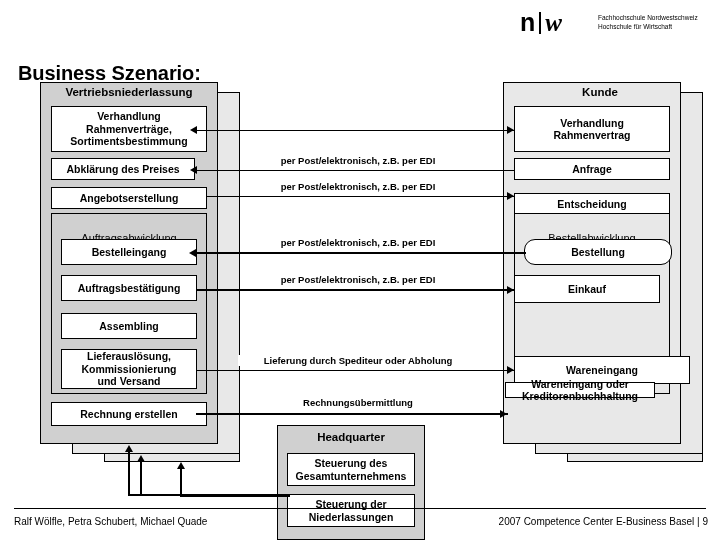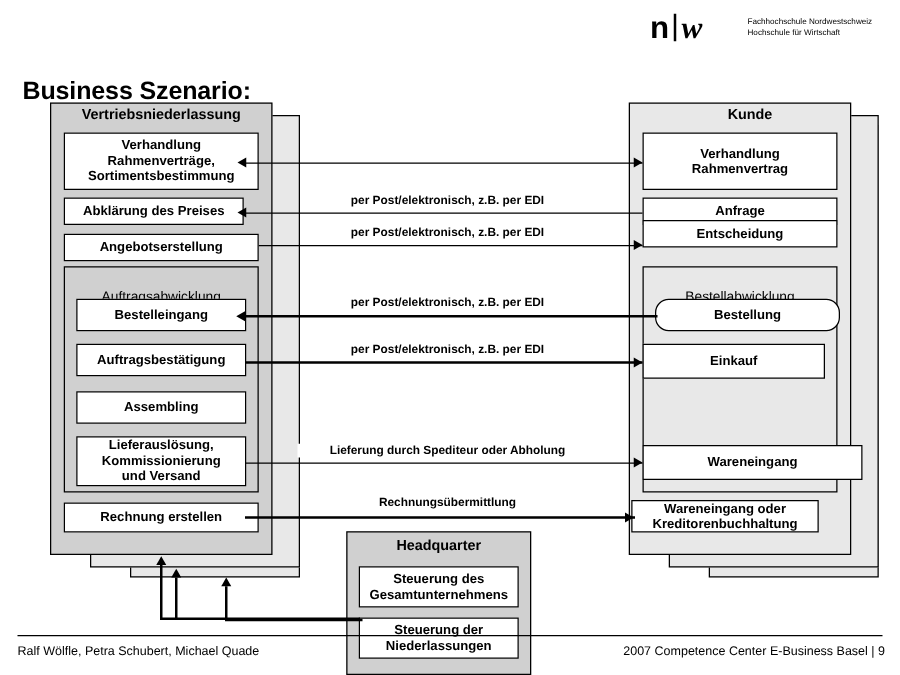--- a/index.html
+++ b/index.html
@@ -177,30 +177,30 @@
     <div class="sheet" style="left:567px; top:100px; width:136px; height:362px;"></div>
     <div class="sheet" style="left:535px; top:92px;  width:168px; height:362px;"></div>
     <div class="sheet front" style="left:503px; top:82px; width:178px; height:362px; background:#e8e8e8;"></div>
 
     <div class="panel-title" style="left:503px; top:86px; width:178px;padding-left:16px;">Kunde</div>
 
     <div class="box" style="left:514px; top:106px; width:156px; height:46px;">Verhandlung<br>Rahmenvertrag</div>
 
     <div class="box" style="left:514px; top:158px; width:156px; height:22px;">Anfrage</div>
 
-    <div class="box" style="left:514px; top:176px; width:156px; height:22px;">Entscheidung</div>
+    <div class="box" style="left:514px; top:193px; width:156px; height:22px;">Entscheidung</div>
 
     <div class="group" style="left:514px; top:213px; width:156px; height:181px; background:#e8e8e8;">
       <div class="group-label">Bestellabwicklung</div>
     </div>
     <div class="box" style="left:524px; top:239px; width:148px; height:26px;border-radius:11px;">Bestellung</div>
     <div class="box" style="left:514px; top:275px; width:146px; height:28px;">Einkauf</div>
     <div class="box" style="left:514px; top:356px; width:176px; height:28px;">Wareneingang</div>
 
-    <div class="box" style="left:505px; top:400px; width:150px; height:26px;">Wareneingang oder<br>Kreditorenbuchhaltung</div>
+    <div class="box" style="left:505px; top:382px; width:150px; height:16px;">Wareneingang oder<br>Kreditorenbuchhaltung</div>
   </div>
 
   <div class="conn" style="left:196px; top:130px; width:318px;"></div>
   <div class="arrow left" style="left:190px; top:126px;"></div>
   <div class="arrow right" style="left:507px; top:126px;"></div>
 
   <div class="conn" style="left:196px; top:170px; width:318px;"></div>
   <div class="arrow left" style="left:190px; top:166px;"></div>
   <div class="conn-label" style="left:258px; top:155px; width:200px;">per Post/elektronisch, z.B. per EDI</div>
 

